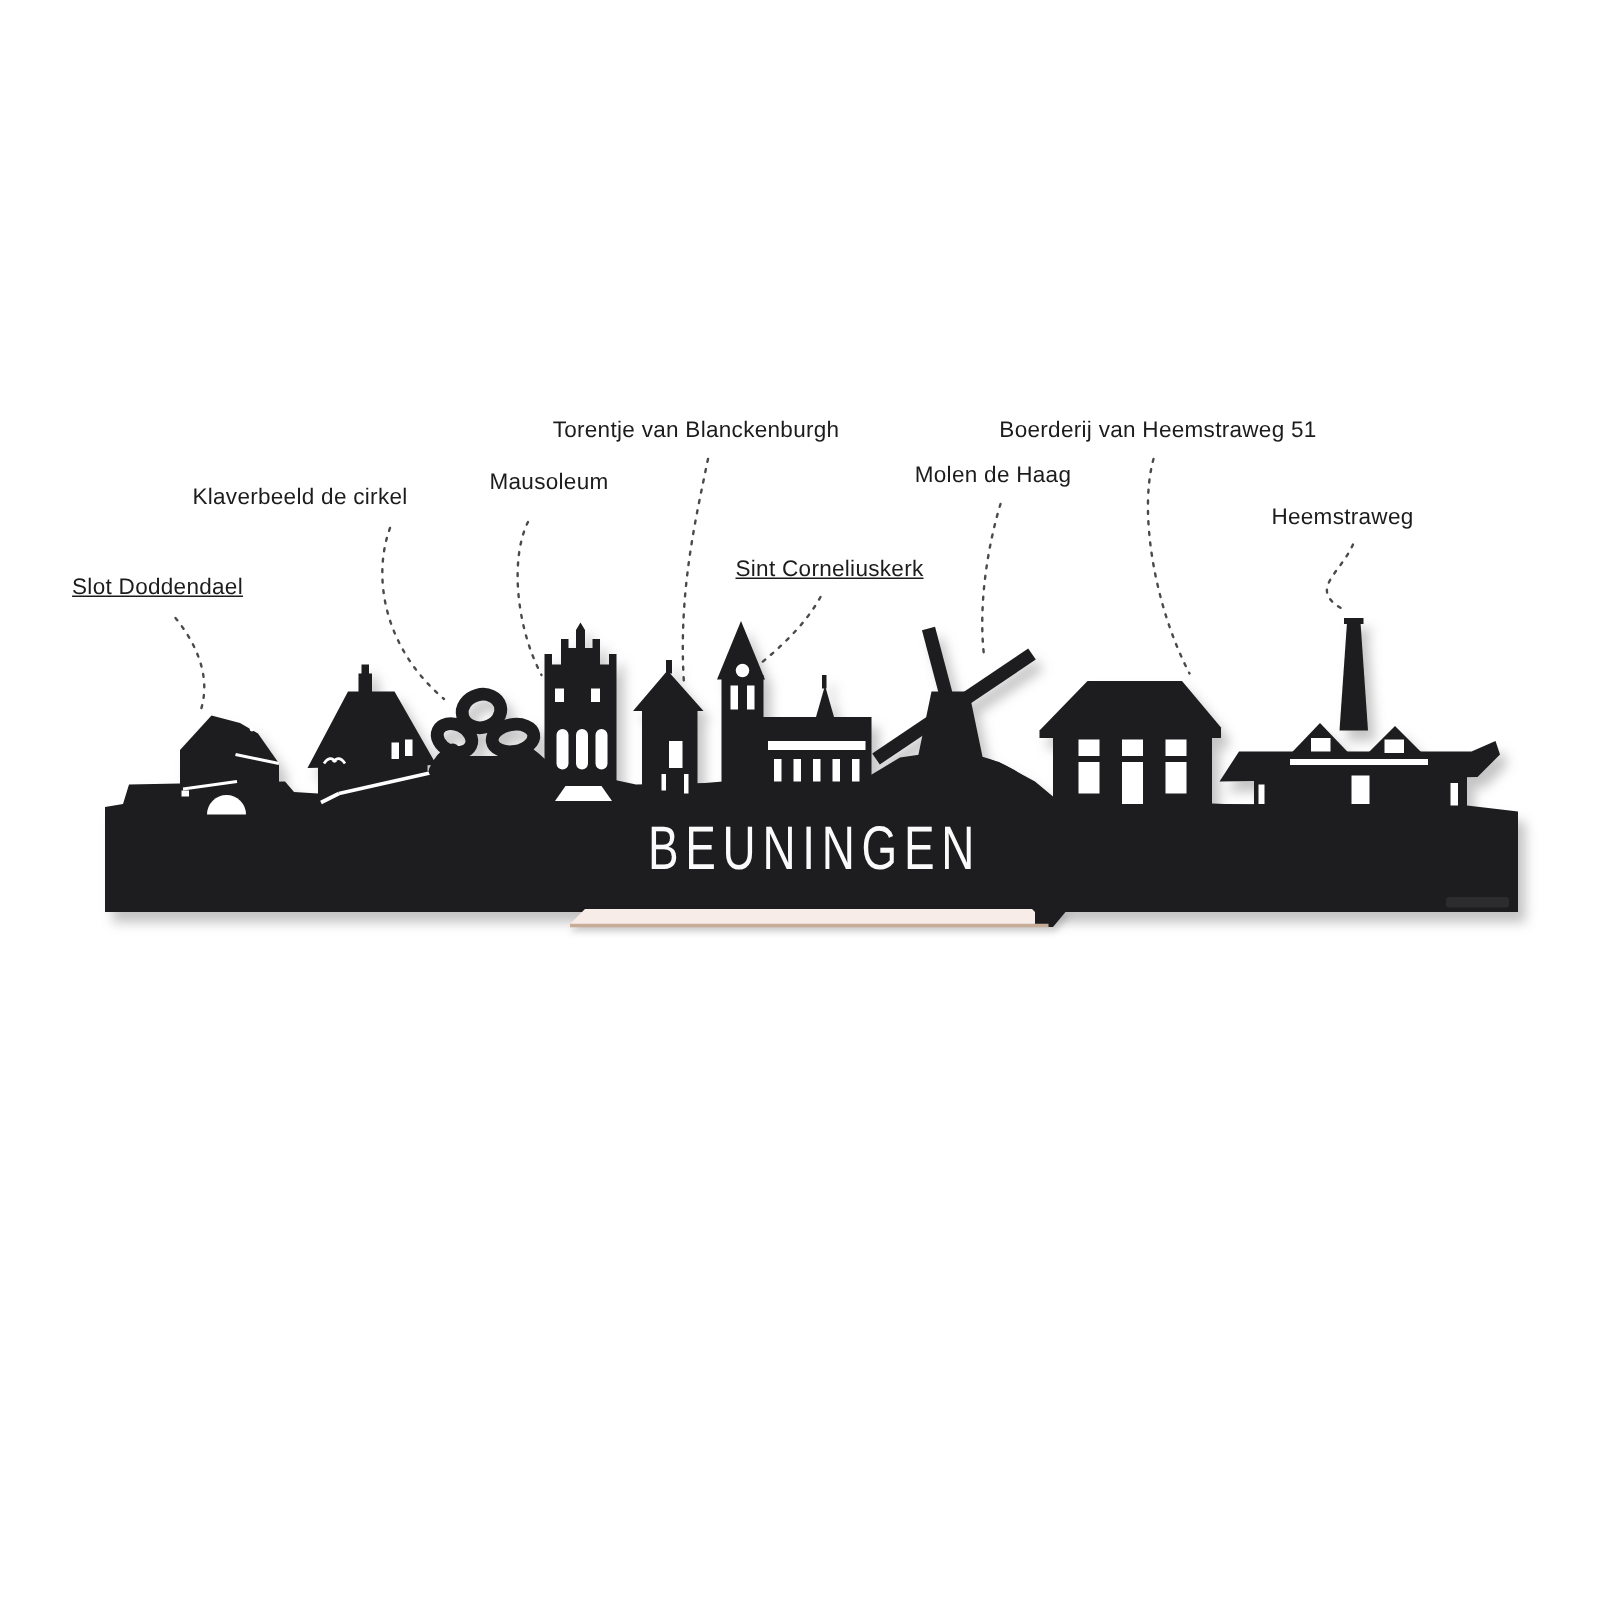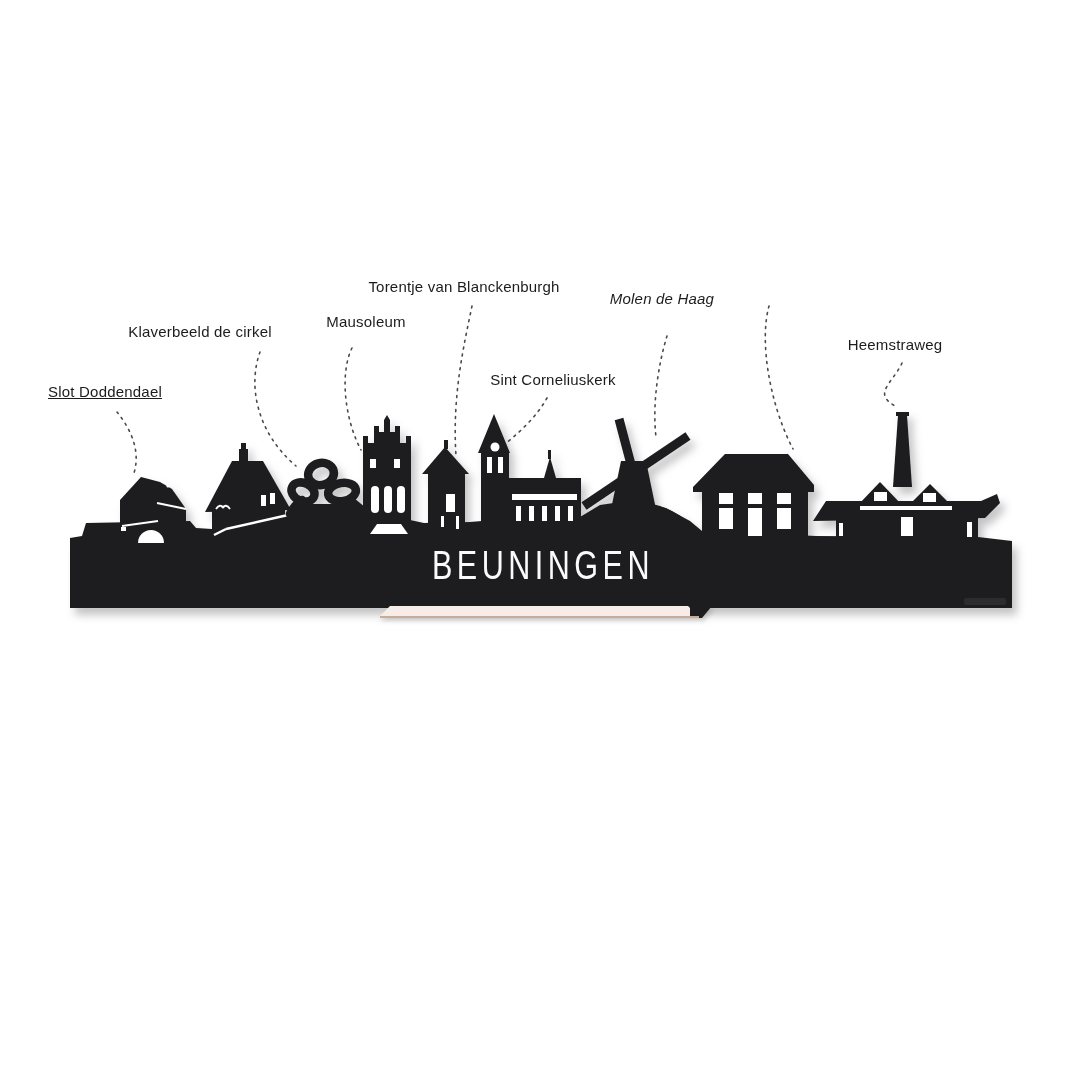--- a/index.html
+++ b/index.html
@@ -34,22 +34,23 @@
 </style>
 </head>
 <body>
 
 <div id="canvas">
 
   <div class="label" style="left:105px;top:383px;text-decoration:underline;">Slot Doddendael</div>
   <div class="label" style="left:200px;top:323px;">Klaverbeeld de cirkel</div>
   <div class="label" style="left:366px;top:313px;">Mausoleum</div>
   <div class="label" style="left:464px;top:278px;">Torentje van Blanckenburgh</div>
-  <div class="label" style="left:553px;top:371px;">Sint Corneliuskerk</div>
-  <div class="label" style="left:662px;top:290px;font-style:italic;">Molen de Haag</div>
+  <div class="label" style="left:553px;top:371px;text-decoration:underline;">Sint Corneliuskerk</div>
+  <div class="label" style="left:662px;top:308px;">Molen de Haag</div>
+  <div class="label" style="left:772px;top:278px;">Boerderij van Heemstraweg 51</div>
   <div class="label" style="left:895px;top:336px;">Heemstraweg</div>
 
   <svg viewBox="0 0 1080 1080" width="1080" height="1080">
 
     <g>
       <path class="leader" d="M117,412 C130,428 141,450 134,473"></path>
       <path class="leader" d="M260,352 C248,385 256,432 296,466"></path>
       <path class="leader" d="M352,348 C340,372 344,418 361,450"></path>
       <path class="leader" d="M472,306 C464,345 452,395 456,456"></path>
       <path class="leader" d="M547,398 C536,418 516,436 497,450"></path>

